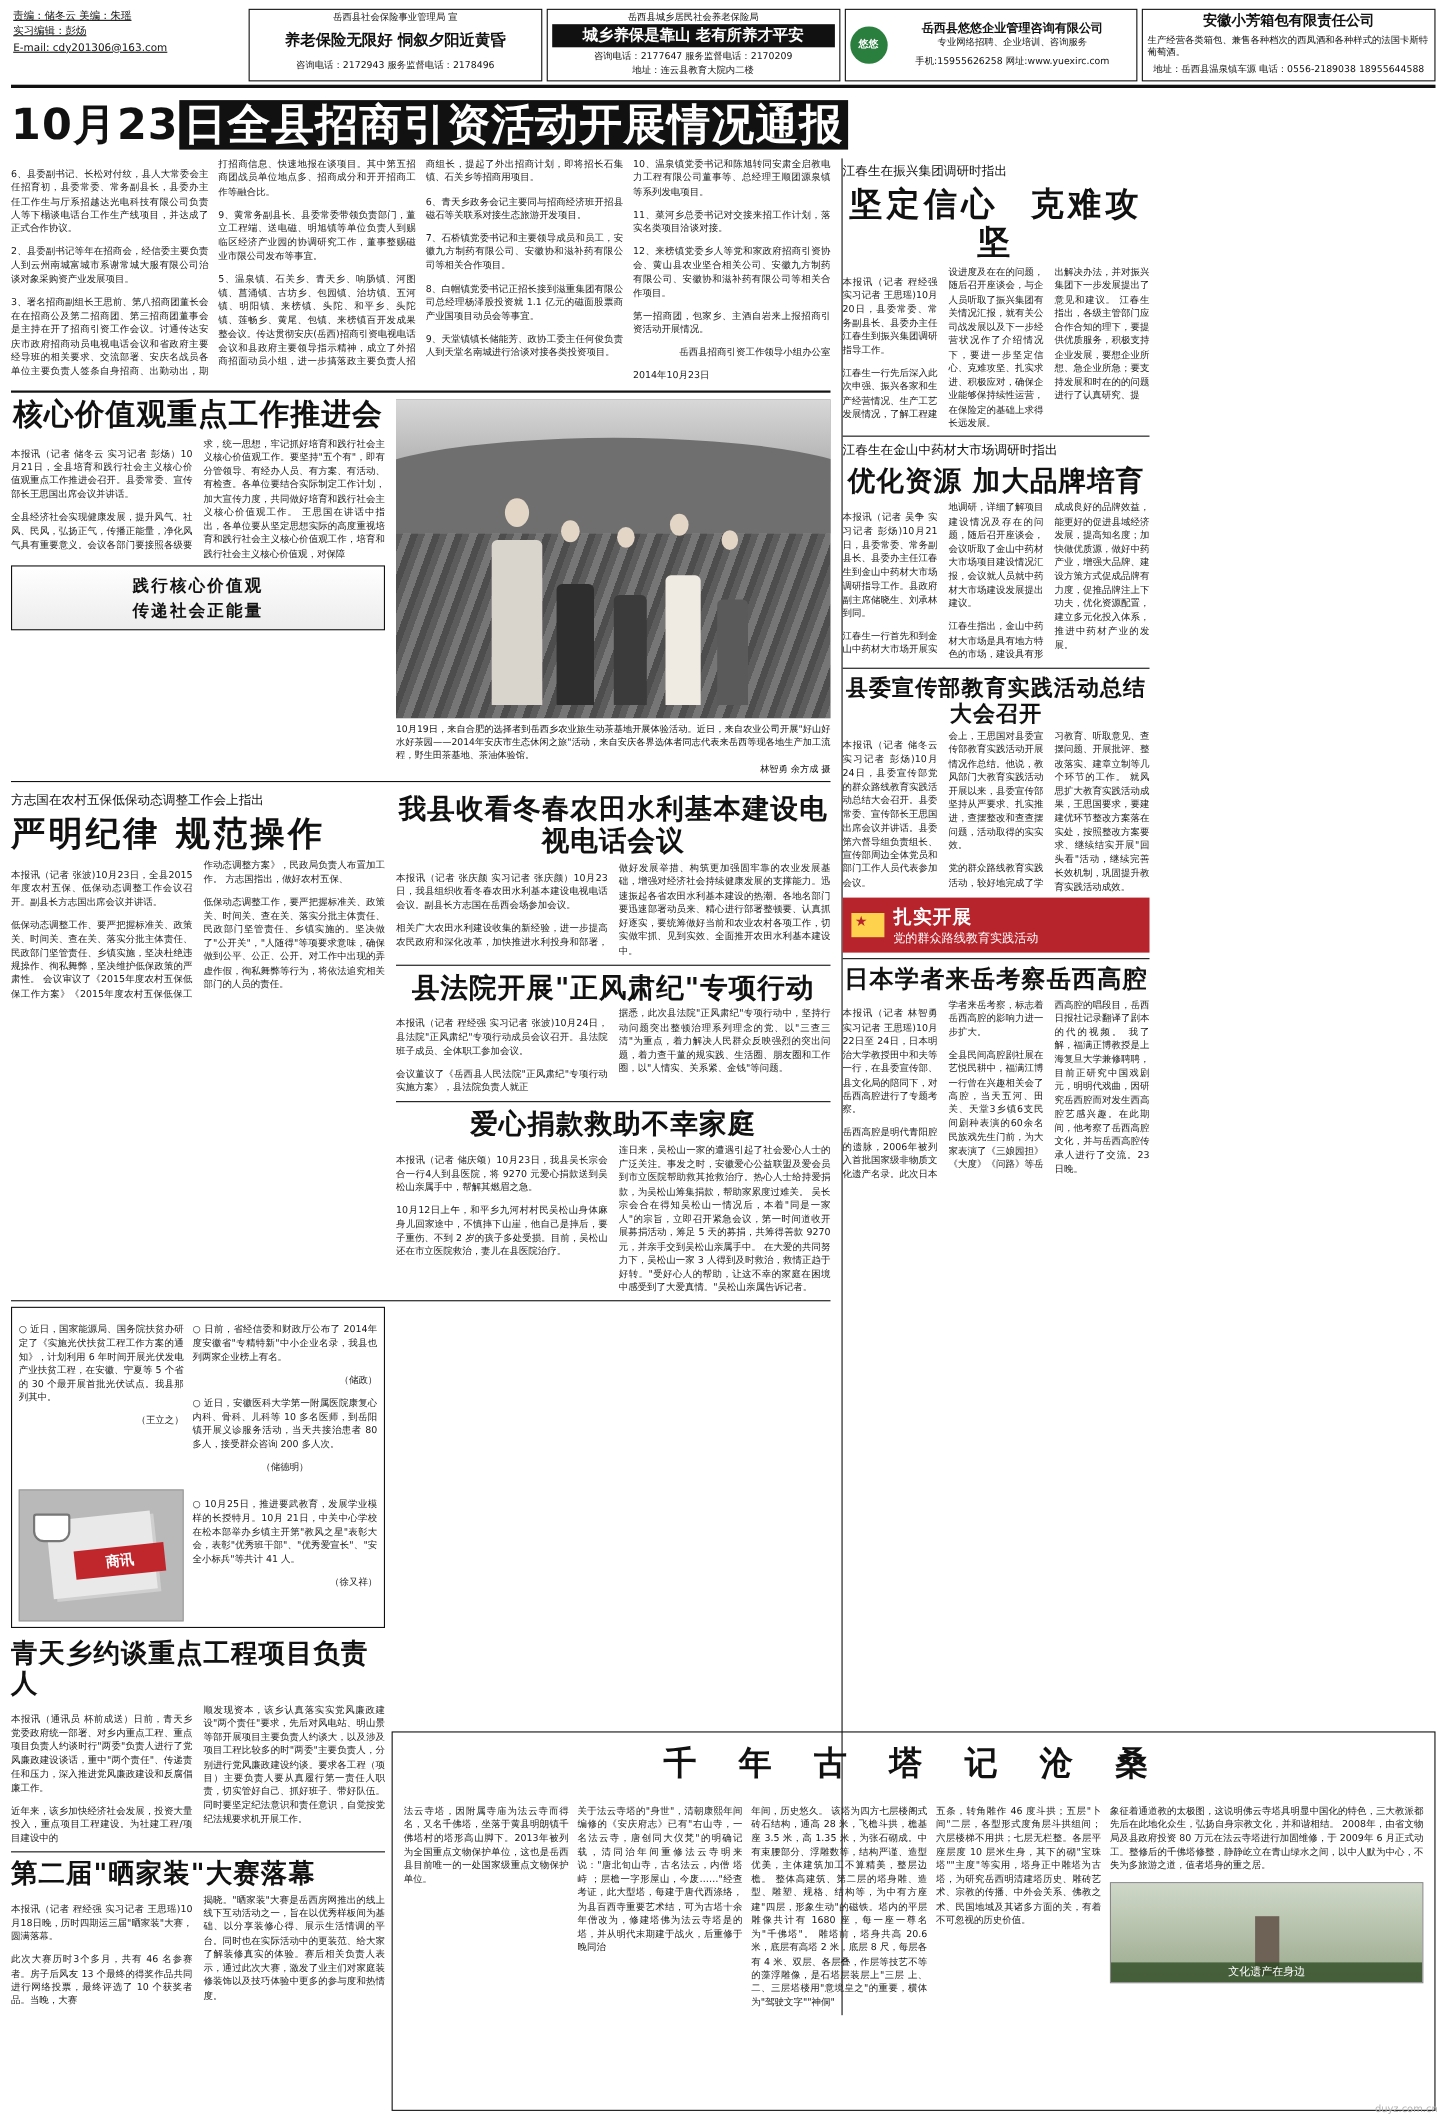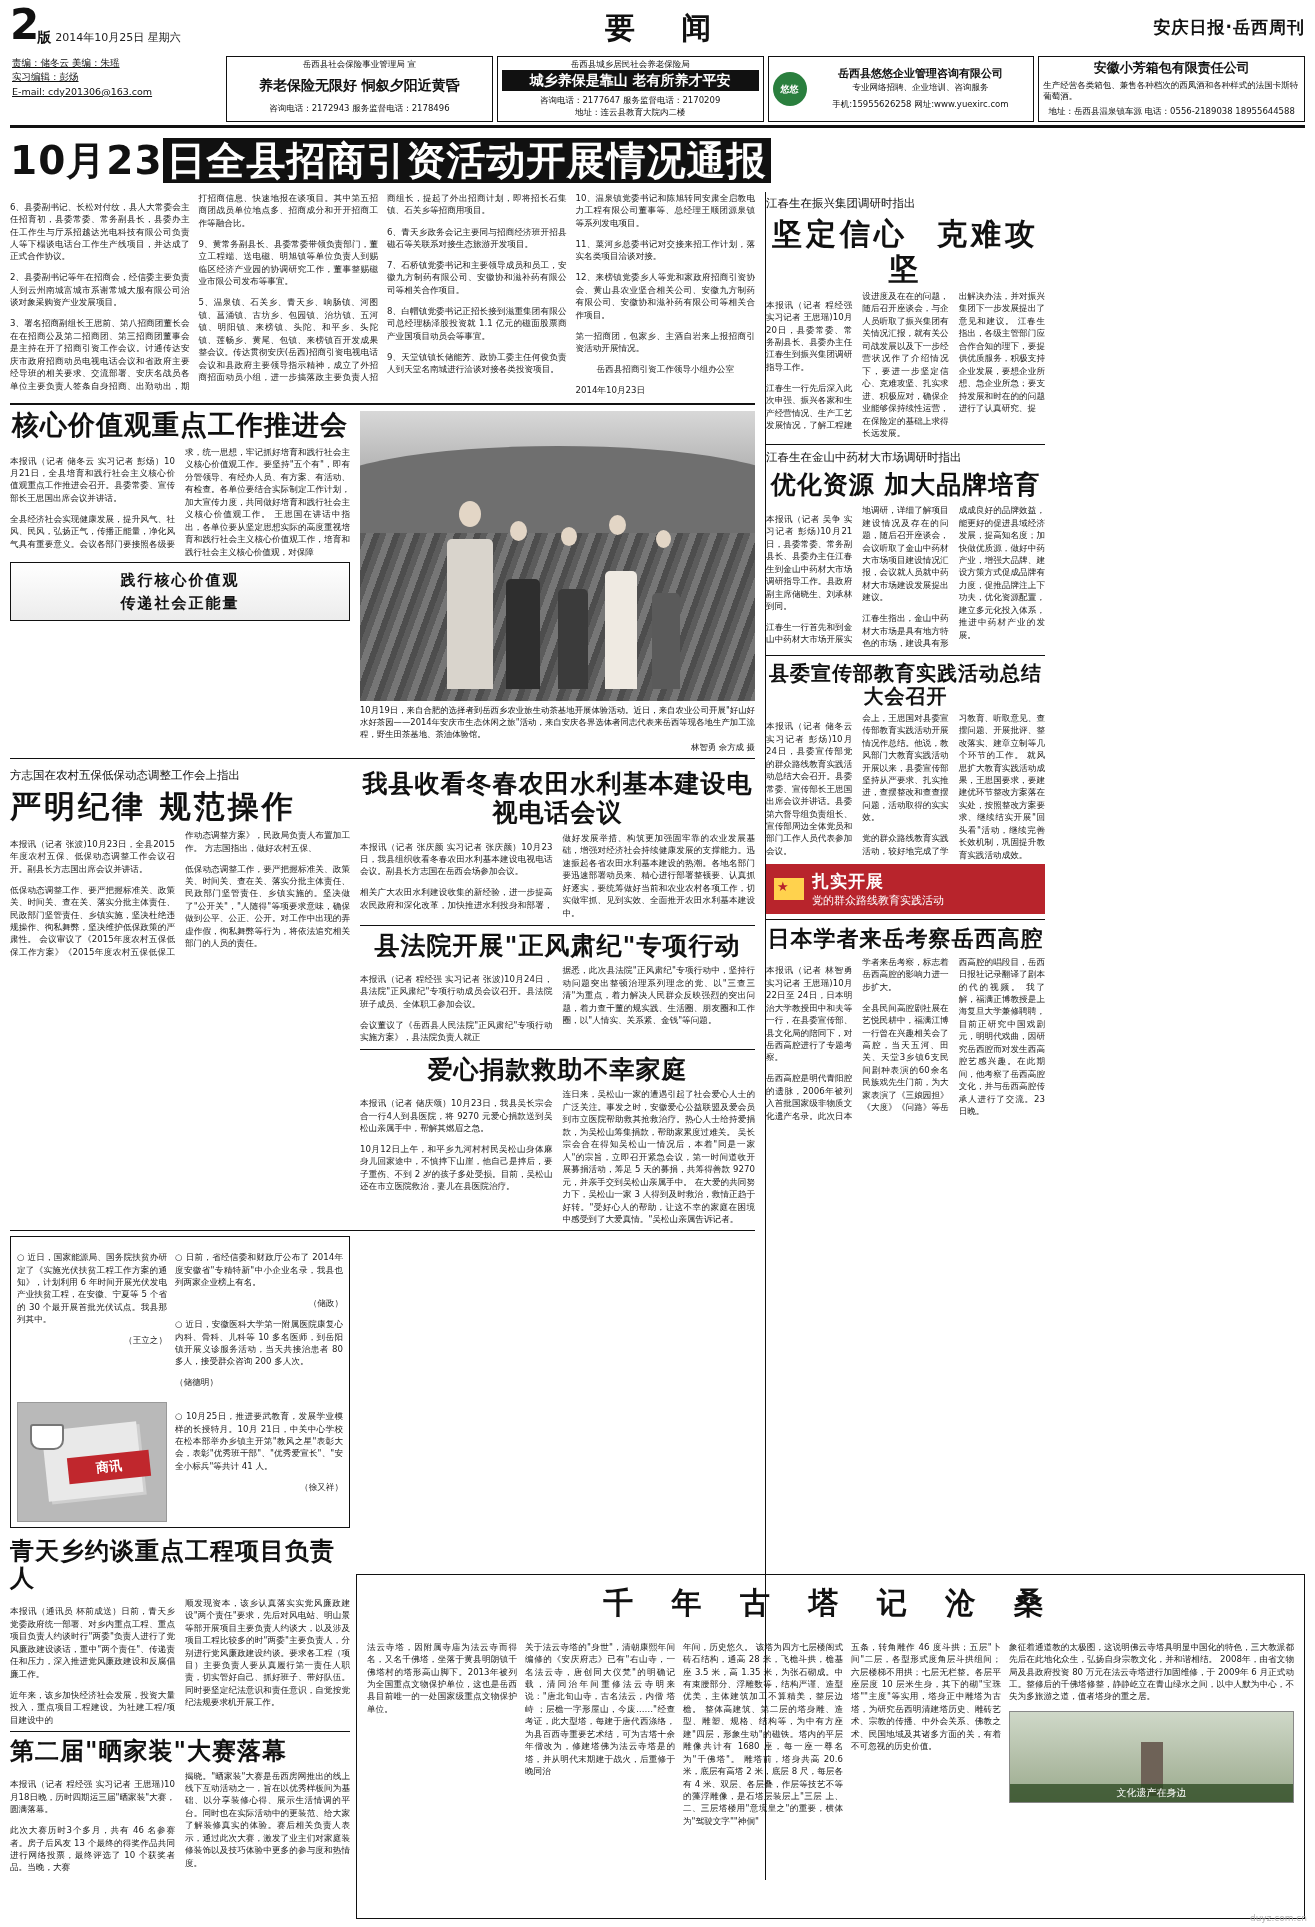--- a/index.html
+++ b/index.html
@@ -87,26 +87,20 @@
   .bigbox { border:1px solid #111; padding:8px 10px; margin-top:6px; }
 
   .watermark { position:absolute; right:8px; bottom:4px; font-size:9px; color:#b5b5b5;text-align:right; }
   .sig { font-size:8.4px; text-align:right; margin-top:2px; }
 </style>
 </head>
 <body>
 
 <div class="page">
 
-  <div class="masthead">
-    <div class="pagenum"><span>2</span><sub>版</sub></div>
-    <div class="mh-date">2014年10月25日  星期六</div>
-    <div class="mh-title">要  闻</div>
-    <div class="mh-right">安庆日报·岳西周刊</div>
-  </div>
 
   <div class="adstrip">
     <div class="ad-credits">
       <div>责编：储冬云  美编：朱瑶</div>
       <div>实习编辑：彭炀</div>
       <div>E-mail: cdy201306@163.com</div>
     </div>
     <div class="adbox">
       <div class="ad-small">岳西县社会保险事业管理局  宣</div>
       <div class="ad-mid" style="font-size:14px;margin-top:6px;">养老保险无限好 恫叙夕阳近黄昏</div>
@@ -150,21 +144,21 @@
         <p>9、黄常务副县长、县委常委带领负责部门，董立工程端、送电磁、明旭镇等单位负责人到赐临区经济产业园的协调研究工作，董事整赐磁业市限公司发布等事宜。</p>
         <p>5、温泉镇、石关乡、青天乡、响肠镇、河图镇、菖涌镇、古坊乡、包园镇、治坊镇、五河镇、明阳镇、来榜镇、头陀、和平乡、头陀镇、莲畅乡、黄尾、包镇、来榜镇百开发成果整会议。传达贯彻安庆(岳西)招商引资电视电话会议和县政府主要领导指示精神，成立了外招商招面动员小组，进一步搞落政主要负责人招商组长，提起了外出招商计划，即将招长石集镇、石关乡等招商用项目。</p>
         <p>6、青天乡政务会记主要同与招商经济班开招县磁石等关联系对接生态旅游开发项目。</p>
         <p>7、石桥镇党委书记和主要领导成员和员工，安徽九方制药有限公司、安徽协和滋补药有限公司等相关合作项目。</p>
         <p>8、白帽镇党委书记正招长接到滋重集团有限公司总经理杨泽股投资就 1.1 亿元的磁面股票商产业国项目动员会等事宜。</p>
         <p>9、天堂镇镇长储能芳、政协工委主任何俊负责人到天堂名南城进行洽谈对接各类投资项目。</p>
         <p>10、温泉镇党委书记和陈旭转同安肃全启教电力工程有限公司董事等、总经理王顺团源泉镇等系列发电项目。</p>
         <p>11、菜河乡总委书记对交接来招工作计划，落实名类项目洽谈对接。</p>
         <p>12、来榜镇党委乡人等党和家政府招商引资协会、黄山县农业坚合相关公司、安徽九方制药有限公司、安徽协和滋补药有限公司等相关合作项目。</p>
         <p>第一招商团，包家乡、主酒自岩来上报招商引资活动开展情况。</p>
-        <p style="text-align:center">岳西县招商引资工作领导小组办公室</p>
+        <p style="text-align:right">岳西县招商引资工作领导小组办公室</p>
         <p style="text-align:left">2014年10月23日</p>
       </div>
 
       <div class="hr-thick"></div>
 
       <div style="display:flex;gap:10px;">
         <div style="width:340px">
           <h2 class="sec" style="margin-top:-2px">核心价值观重点工作推进会</h2>
           <div class="body-text body-cols2" style="margin-top:6px">
             <p>本报讯（记者  储冬云  实习记者  彭炀）10月21日，全县培育和践行社会主义核心价值观重点工作推进会召开。县委常委、宣传部长王思国出席会议并讲话。</p>
@@ -244,21 +238,21 @@
           <div class="frame">
             <div style="display:flex;gap:8px">
               <div class="body-text" style="width:150px">
                 <p>○ 近日，国家能源局、国务院扶贫办研定了《实施光伏扶贫工程工作方案的通知》，计划利用 6 年时间开展光伏发电产业扶贫工程，在安徽、宁夏等 5 个省的 30 个最开展首批光伏试点。我县那列其中。</p>
                 <p style="text-align:right">（王立之）</p>
               </div>
               <div class="body-text" style="flex:1">
                 <p>○ 日前，省经信委和财政厅公布了 2014年度安徽省"专精特新"中小企业名录，我县也列两家企业榜上有名。</p>
                 <p style="text-align:right">（储政）</p>
                 <p>○ 近日，安徽医科大学第一附属医院康复心内科、骨科、儿科等 10 多名医师，到岳阳镇开展义诊服务活动，当天共接治患者 80 多人，接受群众咨询 200 多人次。</p>
-                <p style="text-align:left">（储德明）</p>
+                <p style="text-align:center">（储德明）</p>
               </div>
             </div>
             <div style="display:flex;gap:8px;margin-top:4px">
               <div class="news-photo" style="width:150px">
                 <div class="paper"></div>
                   <div class="cup"></div>
                   <div class="red">商讯</div>
               </div>
               <div class="body-text" style="flex:1">
                 <p>○ 10月25日，推进要武教育，发展学业模样的长授特月。10月 21日，中关中心学校在松本部举办乡镇主开第"教风之星"表彰大会，表彰"优秀班干部"、"优秀爱宣长"、"安全小标兵"等共计 41 人。</p>

